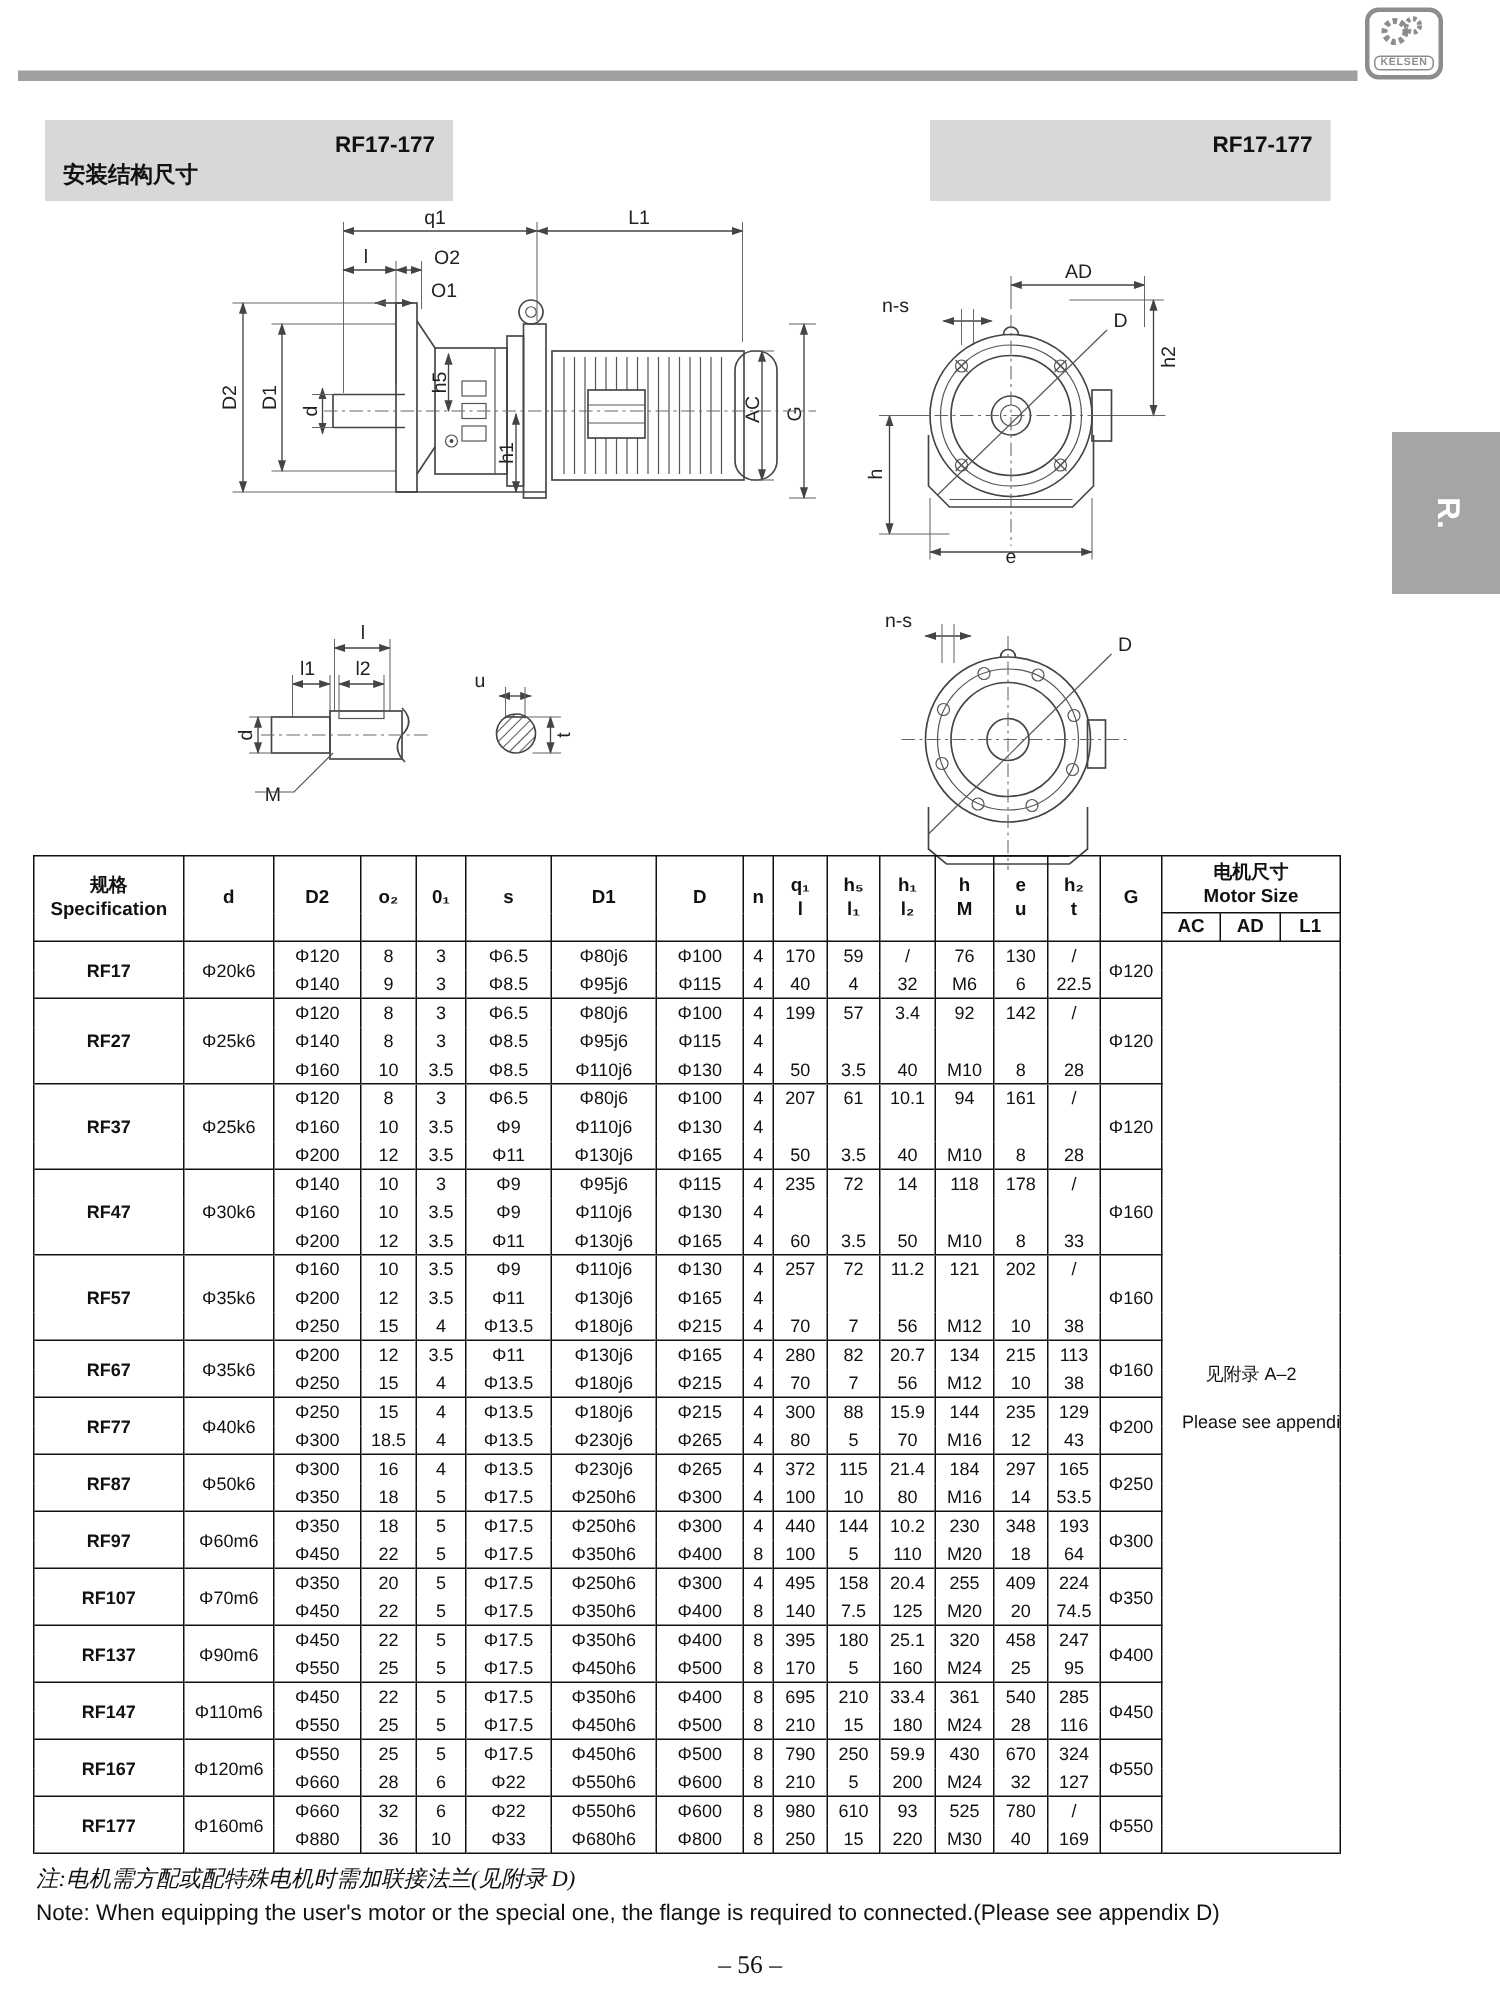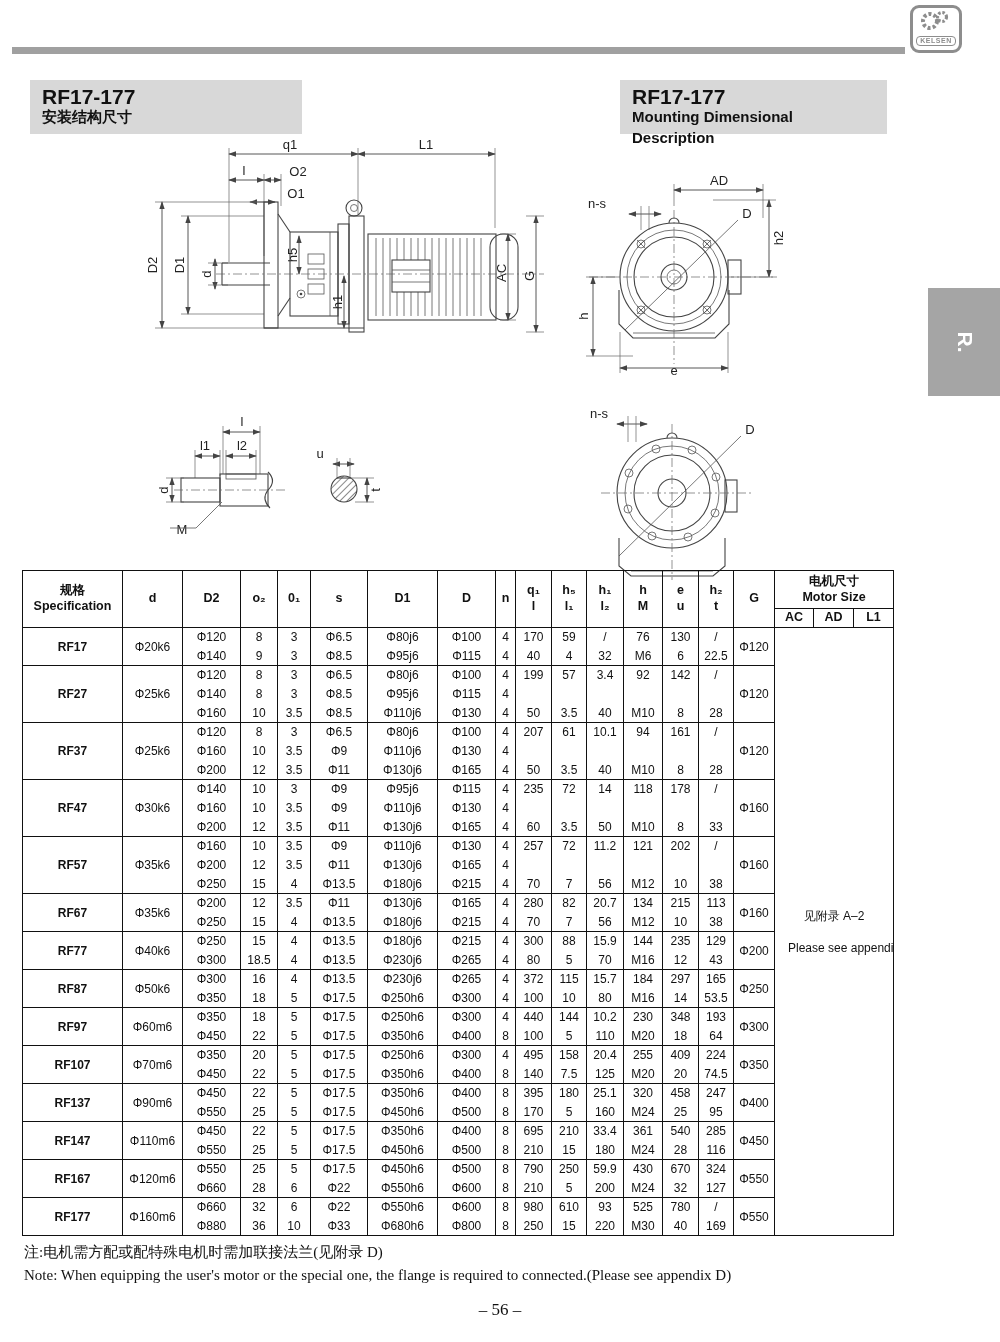--- a/index.html
+++ b/index.html
@@ -11,21 +11,21 @@
   #brand .en{font-size:13px;font-weight:bold;letter-spacing:.5px;line-height:14px;}
   #logo-box{position:absolute;top:5px;right:38px;width:46px;height:42px;border:3px solid #8d8d8d;
             border-radius:9px;text-align:center;color:#8d8d8d;}
   #logo-box .ktxt{font-size:7px;font-weight:bold;letter-spacing:.5px;border:1px solid #8d8d8d;
                   border-radius:4px;margin:0 3px;line-height:8px;}
   #hbar{position:absolute;top:47px;left:12px;width:893px;height:7px;background:#a0a0a0;}
   
   .tblock{position:absolute;top:80px;height:40px;background:#d8d8d8;padding:7px 12px;}
   #tb-left{left:30px;width:248px;}
   #tb-right{left:620px;width:243px;}
-  .tblock .m{font-size:21px;font-weight:bold;line-height:19px;}
+  .tblock .m{font-size:15px;font-weight:bold;line-height:19px;text-align:right;}
   .tblock .s{font-size:15px;font-weight:bold;line-height:21px;}
   
   #side-tab{position:absolute;left:928px;top:288px;width:72px;height:108px;background:#a5a5a5;
             display:flex;align-items:center;justify-content:center;}
   #side-tab span{color:#fff;font-size:21px;font-weight:bold;transform:rotate(90deg);}
   
   svg{position:absolute;overflow:visible;}
   .ln{stroke:#444;stroke-width:1.1;fill:none;}
   .thin{stroke:#555;stroke-width:.8;fill:none;}
   .ex{stroke:#666;stroke-width:.7;fill:none;}
@@ -42,22 +42,22 @@
   table.spec thead tr:first-child{height:38px;}
   table.spec thead tr:last-child{height:19px;}
   table.spec tbody tr{height:19px;}
   table.spec tbody tr.gs td{border-top:1px solid #111;}
   td.c-spec{font-size:12.5px;font-weight:bold;}
   td.c-motor{white-space:normal;font-size:13px;vertical-align:middle;}
   td.c-motor .en{width:92px;margin:0 auto;line-height:15px;}
   td.c-motor .gap{height:16px;}
   
   #note-cn{position:absolute;left:24px;top:1243px;font-family:"Liberation Serif",serif;
-           font-size:15px;color:#111;}
-  #note-en{position:absolute;left:24px;top:1267px;font-size:15px;color:#111;font-family:Liberation Serif, serif;}
+           font-size:15px;color:#111;font-style:italic;}
+  #note-en{position:absolute;left:24px;top:1267px;font-size:15px;color:#111;}
   #pageno{position:absolute;left:0;top:1300px;width:100%;text-align:center;
           font-family:"Liberation Serif",serif;font-size:17px;color:#111;}
 </style>
 </head>
 <body>
 
 <div id="page">
 
   <svg width="0" height="0" style="position:absolute">
     <defs>
@@ -81,21 +81,20 @@
     <div class="ktxt">KELSEN</div>
   </div>
   <div id="hbar"></div>
 
   <div class="tblock" id="tb-left">
     <div class="m">RF17-177</div>
     <div class="s">安装结构尺寸</div>
   </div>
   <div class="tblock" id="tb-right">
     <div class="m">RF17-177</div>
-    <div class="s">Mounting Dimensional Description</div>
   </div>
 
   <div id="side-tab">
     <span>R.</span>
   </div>
 
   <svg style="left:138px;top:136px" width="420" height="212" viewBox="0 0 420 212">
     <line class="dim" x1="91" y1="18" x2="220" y2="18"></line>
       <text class="lab" x="152" y="13">q1</text>
     <line class="dim" x1="220" y1="18" x2="357" y2="18"></line>
@@ -690,21 +689,21 @@
             <td rowspan="2">Φ50k6</td>
             <td>Φ300</td>
             <td>16</td>
             <td>4</td>
             <td>Φ13.5</td>
             <td>Φ230j6</td>
             <td>Φ265</td>
             <td>4</td>
             <td>372</td>
             <td>115</td>
-            <td>15.7</td>
+            <td>21.4</td>
             <td>184</td>
             <td>297</td>
             <td>165</td>
             <td rowspan="2">Φ250</td>
           </tr>
           <tr>
             <td>Φ350</td>
             <td>18</td>
             <td>5</td>
             <td>Φ17.5</td>

